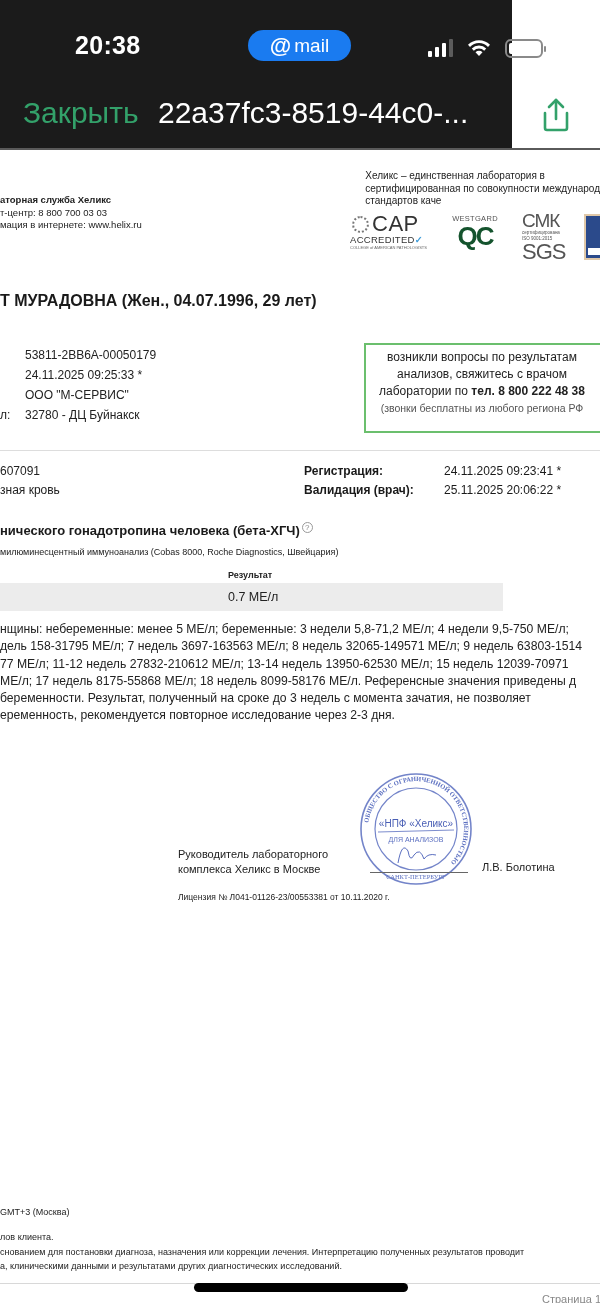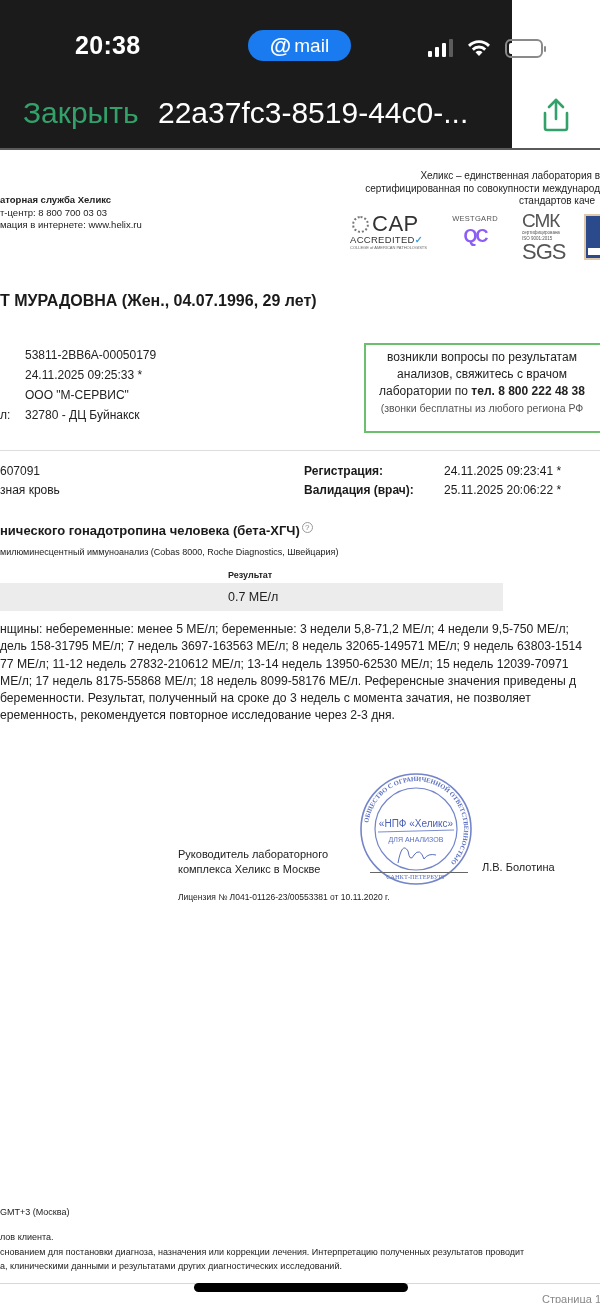--- a/index.html
+++ b/index.html
@@ -21,31 +21,31 @@
   .battery-fill { position: absolute; left: 2px; top: 2px; width: 8px; height: 11px; background: #fff; border-radius: 2px; }
 
   .close-btn { position: absolute; left: 23px; top: 96px; font-size: 30px; color: #33a16a; cursor: pointer; }
   .doc-title { position: absolute; left: 158px; top: 96px; font-size: 30px; color: #ffffff; font-weight: 500; white-space: nowrap; }
   .share-btn { position: absolute; left: 540px; top: 97px; width: 32px; height: 36px; cursor: pointer; }
 
   
   .doc { position: absolute; left: 0; top: 150px; width: 600px; height: 1153px; background: #fff; overflow: hidden; }
   .lab-info { position: absolute; left: 0; top: 44px; font-size: 9.5px; line-height: 12.5px; color: #222; white-space: nowrap; }
   .lab-info .bold { font-weight: 700; }
-  .helix-claim { position: absolute; right: 0; top: 20px; font-size: 10px; line-height: 12.5px; text-align: right; color: #222; white-space: nowrap; }
+  .helix-claim { position: absolute; right: 0; top: 20px; font-size: 10px; line-height: 12.5px; color: #222; white-space: nowrap; }
   .certs { position: absolute; left: 350px; top: 62px; width: 250px; height: 50px; }
   .cap { position: absolute; left: 0; top: 2px; width: 84px; }
   .cap .cap-big { font-size: 22px; color: #333; letter-spacing: 0.5px; line-height: 20px; padding-left: 22px; position: relative; }
   .cap .cap-globe { position: absolute; left: 2px; top: 2px; width: 17px; height: 17px; border-radius: 50%; border: 2px dotted #777; }
   .cap .cap-acc { font-size: 9.5px; color: #333; line-height: 11px; letter-spacing: 0.3px; }
   .cap .cap-check { color: #3a9ad9; font-weight: 700; }
   .cap .cap-college { font-size: 4px; color: #666; line-height: 6px; }
   .westgard { position: absolute; left: 101px; top: 2px; width: 48px; text-align: center; }
   .westgard .wg { font-size: 7.5px; color: #555; letter-spacing: 0.3px; text-align: center; }
-  .westgard .qc { font-size: 18px; font-weight: 900; color: #8b5cf6; line-height: 26px; letter-spacing: -2px; }
+  .westgard .qc { font-size: 26px; font-weight: 900; color: #14532d; line-height: 26px; letter-spacing: -2px; }
   .smk { position: absolute; left: 172px; top: 0; width: 42px; text-align: left; color: #555; }
   .smk .big { font-size: 19px; line-height: 18px; letter-spacing: -1px; }
   .smk .small { font-size: 4.5px; line-height: 5.5px; }
   .smk .sgs { font-size: 22px; line-height: 22px; letter-spacing: -1px; }
   .global-badge { position: absolute; left: 234px; top: 2px; width: 20px; height: 46px; background: #2b4a8b; border: 2px solid #e0c8a8; }
   .global-badge .strip { position: absolute; left: 2px; bottom: 3px; width: 14px; height: 7px; background: #fff; }
 
   .patient-name { position: absolute; left: 0; top: 142px; font-size: 16px; font-weight: 700; color: #1a1a1a; white-space: nowrap; }
 
   .meta-rows { position: absolute; left: 0; top: 195px; font-size: 12px; line-height: 20px; color: #222; }

